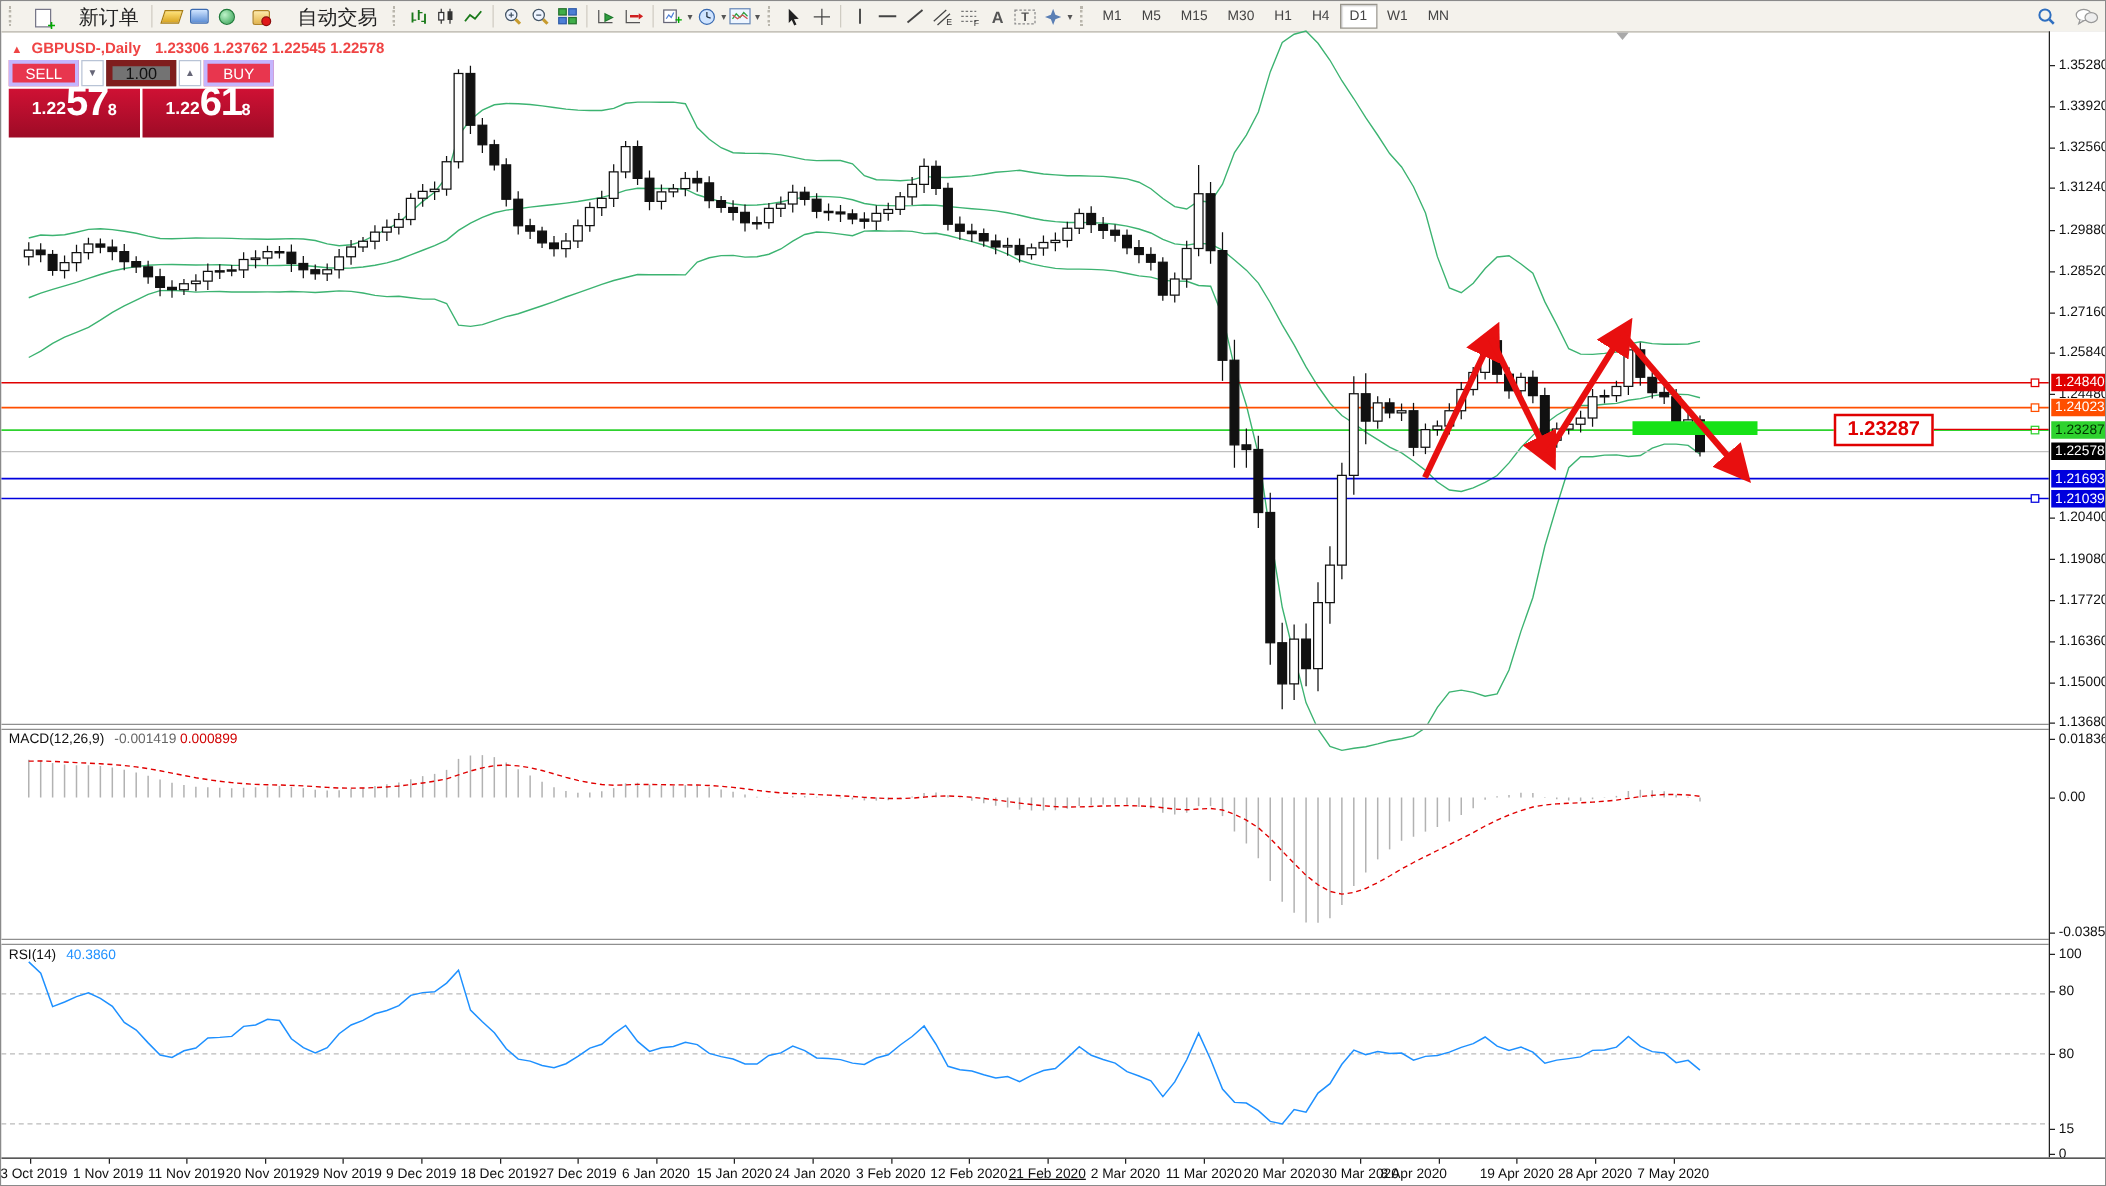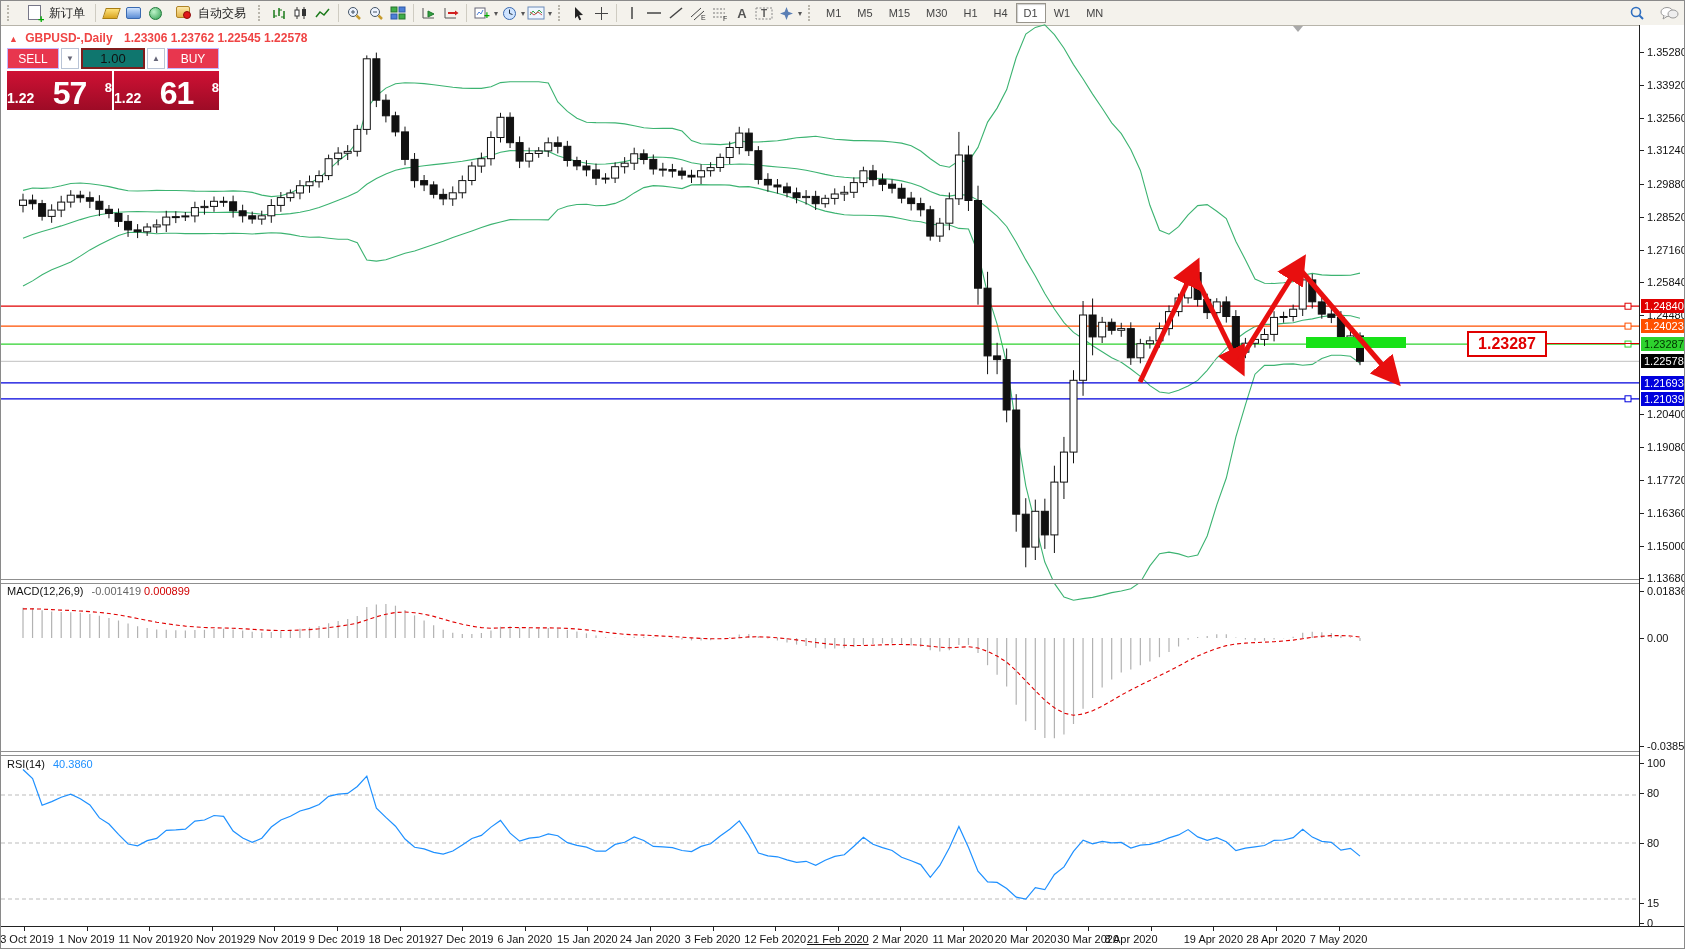--- a/index.html
+++ b/index.html
@@ -3,44 +3,44 @@
 <meta charset="utf-8">
 <style>
   html,body{margin:0;padding:0;background:#e8e8e8;}
   #app{position:relative;width:1685px;height:949px;background:#fff;
        font-family:"Liberation Sans",sans-serif;overflow:hidden;border:1px solid #8a8a8a;box-sizing:border-box;}
   
   #toolbar{position:absolute;left:0;top:0;width:1685px;height:24px;background:#f4f2ec;
            border-bottom:1px solid #b7b4aa;display:flex;align-items:center;font-size:12px;color:#222;}
   .grip{width:4px;height:16px;border-left:2px dotted #b9b6ac;margin:0 4px 0 6px;}
   .sep{width:1px;height:18px;background:#cfccc2;margin:0 4px;}
-  .tbtn{display:flex;align-items:flex-end;gap:4px;height:20px;padding:0 5px;border:1px solid transparent;
-        background:transparent;font-family:"Liberation Sans",sans-serif;font-size:12px;color:#222;cursor:default;}
+  .tbtn{display:flex;align-items:flex-start;gap:18px;height:20px;padding:0 5px;border:1px solid transparent;
+        background:transparent;font-family:"Liberation Sans",sans-serif;font-size:16px;color:#222;cursor:default;}
   .tbi{display:inline-flex;align-items:center;justify-content:center;width:22px;height:20px;}
   .dd{font-size:8px;color:#555;margin-left:1px;}
   .tf{font-size:11px;color:#444;padding:2px 7px;height:20px;box-sizing:border-box;border:1px solid transparent;background:transparent;font-family:"Liberation Sans",sans-serif;}
   .tf.active{background:#fff;border:1px solid #98958c;box-shadow:inset 1px 1px 1px #ccc;}
   #tb-right{position:absolute;right:6px;top:0;height:24px;display:flex;align-items:center;gap:10px;}
   
   .panel-sep{position:absolute;left:0;width:1685px;height:3px;background:#fff;border-top:1px solid #8f8f8f;border-bottom:1px solid #8f8f8f;}
   #main-svg,#macd-svg,#rsi-svg{position:absolute;left:0;overflow:visible;}
   #axis-col{position:absolute;left:1638px;top:24px;width:47px;height:901px;border-left:1px solid #222;background:#fff;}
   .tick{position:absolute;left:0;width:4px;height:1px;background:#222;}
   .ticklab{position:absolute;left:7px;font-size:11px;color:#111;transform:translateY(-50%);white-space:nowrap;}
   .plabel{position:absolute;left:1px;font-size:11px;padding:1px 3px;transform:translateY(-50%);white-space:nowrap;}
   
   #symbol-title{position:absolute;left:8px;top:30px;font-size:12px;font-weight:bold;color:#ef4444;}
   #symbol-title .tri{font-size:9px;margin-right:4px;}
   #trade-panel{position:absolute;left:6px;top:47px;width:212px;user-select:none;}
   #tp-row1{display:flex;height:21px;gap:2px;}
-  .tp-btn{flex:0 0 50px;background:#e8364e;color:#fff;font-size:12px;display:flex;align-items:center;justify-content:center;border:1px solid #c4b5fd;}
+  .tp-btn{flex:0 0 50px;background:#e8364e;color:#fff;font-size:12px;display:flex;align-items:center;justify-content:center;border:3px solid #c4b5fd;}
   .tp-spin{flex:0 0 16px;background:#fff;border:1px solid #b9c4d6;display:flex;align-items:center;justify-content:center;font-size:8px;color:#667;}
-  #tp-vol{flex:1;background:#0f766e;border:2px solid #7f1d1d;display:flex;align-items:center;justify-content:center;font-size:13px;color:#111;}
+  #tp-vol{flex:1;background:#737373;border:5px solid #7f1d1d;display:flex;align-items:center;justify-content:center;font-size:13px;color:#111;}
   #tp-row2{display:flex;height:39px;gap:2px;margin-top:2px;}
-  .tp-price{flex:1;background:linear-gradient(#cf1134,#9d0b26);color:#fff;display:flex;align-items:flex-end;justify-content:space-between;padding-bottom:2px;}
+  .tp-price{flex:1;background:linear-gradient(#cf1134,#9d0b26);color:#fff;display:flex;align-items:flex-end;justify-content:center;padding-bottom:14px;}
   .tp-frac{font-size:14px;font-weight:bold;line-height:20px;}
   .tp-big{font-size:32px;font-weight:bold;line-height:30px;letter-spacing:-1px;}
   .tp-sup{font-size:13px;font-weight:bold;line-height:34px;vertical-align:top;align-self:flex-start;}
   
   #turn-label{position:absolute;left:1412px;top:255px;font-size:33px;font-weight:bold;color:#35f53a;
               text-shadow:2px 2px 0 #2b2b2b;letter-spacing:3px;white-space:nowrap;}
   #callout{position:absolute;left:1466px;top:330px;width:76px;height:22px;background:#fff;border:2px solid #e00000;
            color:#e00000;font-size:16px;font-weight:bold;display:flex;align-items:center;justify-content:center;}
   #callout-line{position:absolute;left:1544px;top:342px;width:94px;height:0;border-top:1px solid #e00000;}
   #shift-marker{position:absolute;left:1292px;top:25px;width:0;height:0;

